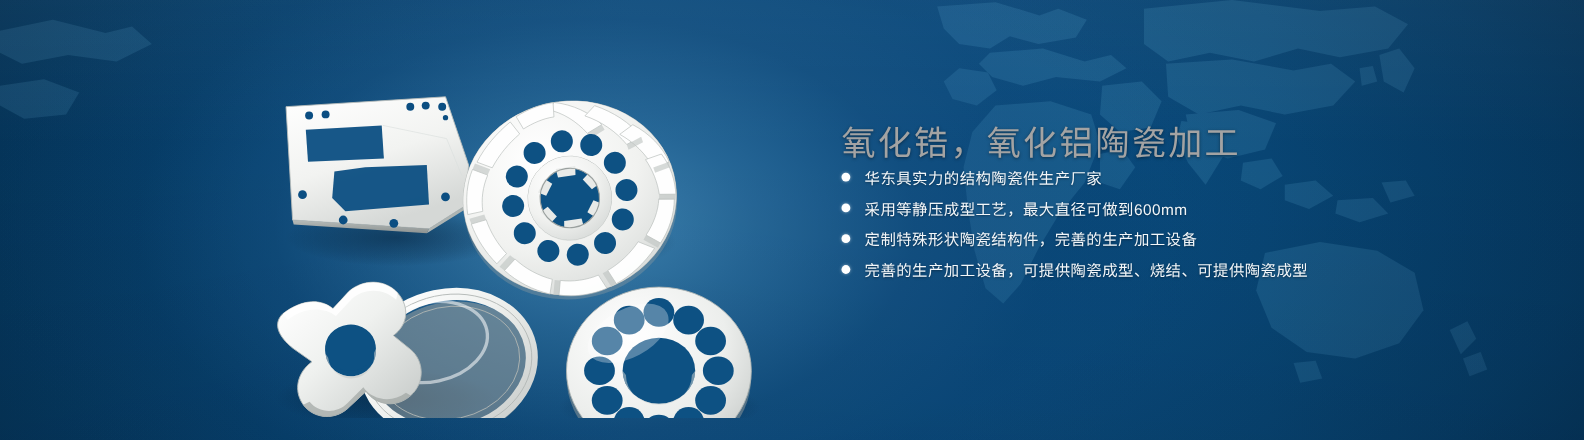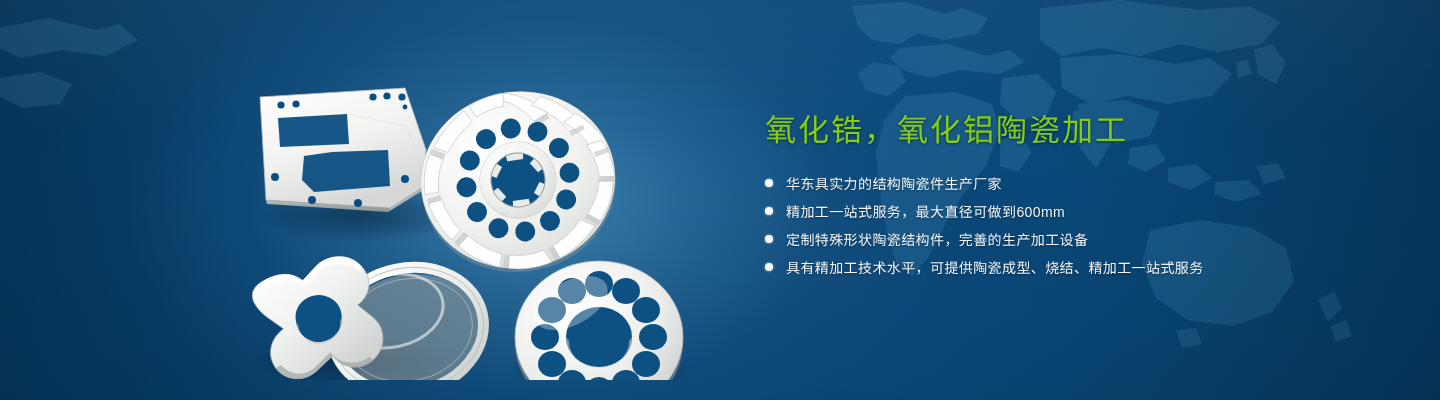--- a/index.html
+++ b/index.html
@@ -72,28 +72,27 @@
   
   .copy {
     position:absolute;
     left:765px; top:112px;
     width:620px;
   }
   .headline {
     font-size:31px;
     line-height:1.2;
     letter-spacing:2px;
-    color:#84cc16;
+    color:#a3a3a3;
     font-weight:400;
     text-shadow:0 1px 3px rgba(0,0,0,0.45);
     white-space:nowrap;
   }
   .bullets {
     list-style:none;
-    margin-top:22px;
   }
   .bullet {
     display:flex;
     align-items:center;
     height:24px;
     margin-bottom:4px;
   }
   .bullet-dot {
     flex:0 0 auto;
     width:8px; height:8px;
@@ -332,26 +331,26 @@
 
   <div class="copy">
     <h1 class="headline">氧化锆，氧化铝陶瓷加工</h1>
     <ul class="bullets">
       <li class="bullet">
         <span class="bullet-dot"></span>
         <span class="bullet-text">华东具实力的结构陶瓷件生产厂家</span>
       </li>
       <li class="bullet">
         <span class="bullet-dot"></span>
-        <span class="bullet-text">精加工一站式服务，最大直径可做到600mm</span>
+        <span class="bullet-text">采用等静压成型工艺，最大直径可做到600mm</span>
       </li>
       <li class="bullet">
         <span class="bullet-dot"></span>
         <span class="bullet-text">定制特殊形状陶瓷结构件，完善的生产加工设备</span>
       </li>
       <li class="bullet">
         <span class="bullet-dot"></span>
-        <span class="bullet-text">具有精加工技术水平，可提供陶瓷成型、烧结、精加工一站式服务</span>
+        <span class="bullet-text">完善的生产加工设备，可提供陶瓷成型、烧结、可提供陶瓷成型</span>
       </li>
     </ul>
   </div>
 
 </div>
 
 </body></html>

